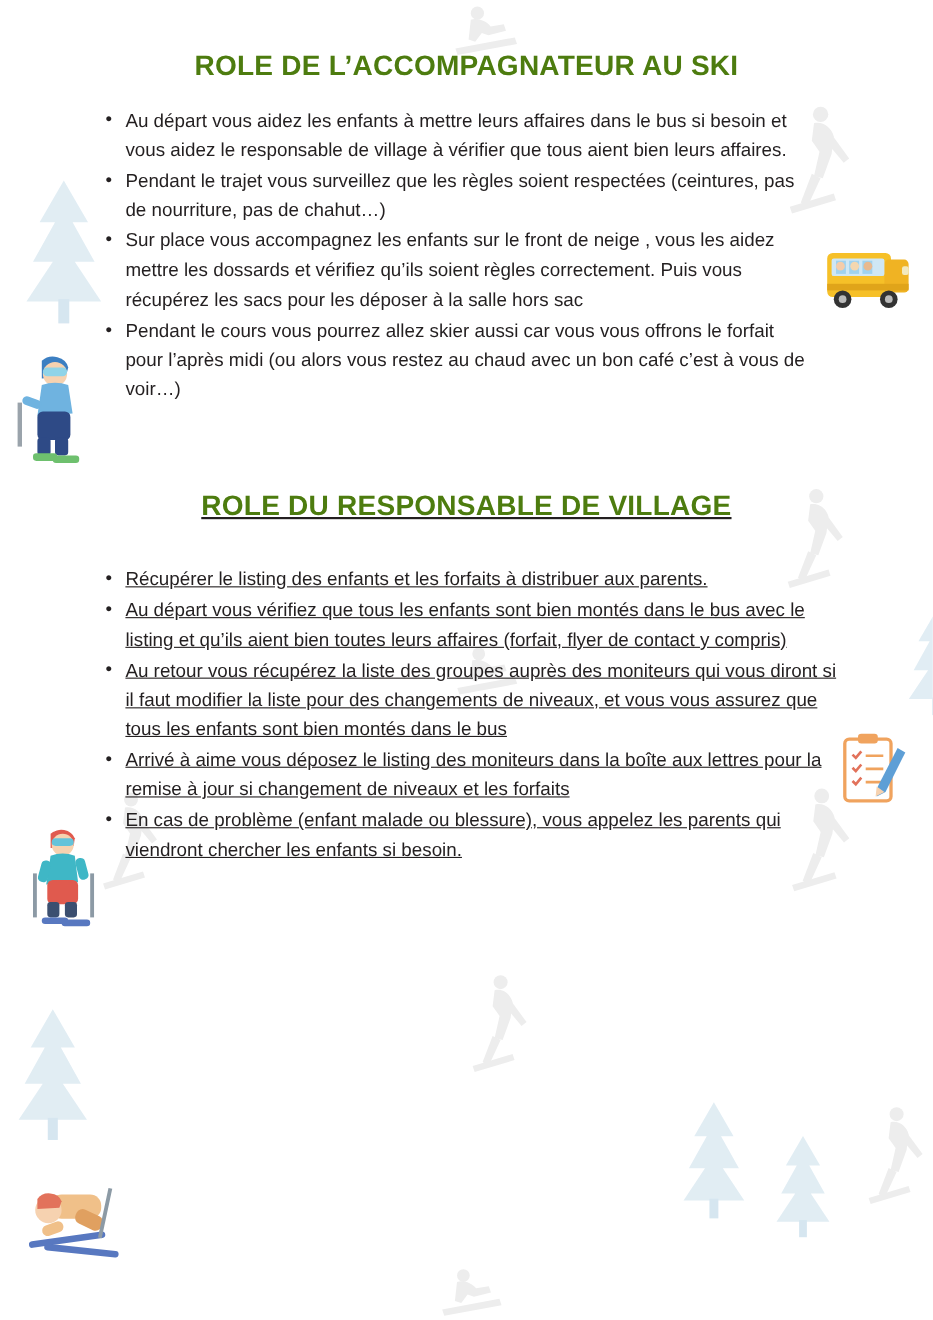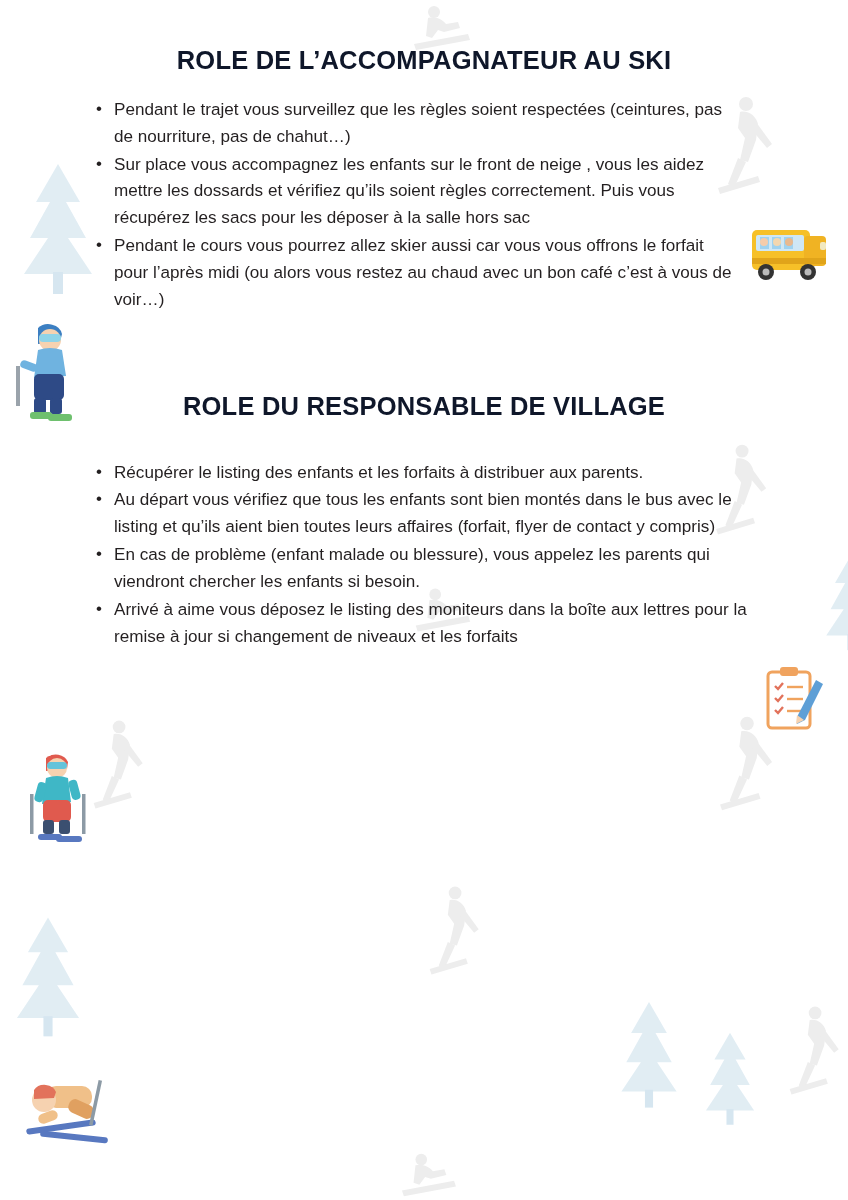--- a/index.html
+++ b/index.html
@@ -40,21 +40,21 @@
 
   .section {
     position: relative;
   }
 
   .section-title {
     text-align: center;
     font-weight: bold;
     font-size: 25.5px;
     letter-spacing: 0.2px;
-    color: #0f172a;
+    color: #4d7c0f;
   }
 
   #section-1 .section-title { margin: 46px 0 22px 0; }
   #section-2 .section-title { margin: 0 0 16px 0; }
 
   ul.bullets {
     list-style: none;
     margin: 0;
     padding: 0;
   }
@@ -79,21 +79,21 @@
   #list-accompagnateur {
     width: 650px;
     margin-left: 92px;
   }
   #list-responsable {
     width: 672px;
     margin-left: 92px;
     margin-top: 39px;
   }
 
-  #section-2 { margin-top: 78px; }
+  #section-2 { margin-top: 78px; text-decoration: underline; }
 
   
   .illus { position: absolute; z-index: 3; }
 
   
   .watermark { position: absolute; z-index: 1; opacity: 1; }
 </style>
 </head>
 <body>
 
@@ -304,29 +304,31 @@
     <rect x="24" y="62" width="68" height="6" rx="3" fill="#5878c0" transform="rotate(6 58 65)"></rect>
     <rect x="78" y="8" width="3.5" height="46" fill="#8c9aa5" transform="rotate(12 80 30)"></rect>
   </g>
 </svg>
 
 <div class="page">
 
   <section class="section" id="section-1">
     <h1 class="section-title">ROLE DE L’ACCOMPAGNATEUR AU SKI</h1>
     <ul class="bullets" id="list-accompagnateur">
+      <li>Au départ vous aidez les enfants à mettre leurs affaires dans le bus si besoin et vous aidez le responsable de village à vérifier que tous aient bien leurs affaires.</li>
       <li>Pendant le trajet vous surveillez que les règles soient respectées (ceintures, pas de nourriture, pas de chahut…)</li>
       <li>Sur place vous accompagnez les enfants sur le front de neige , vous les aidez mettre les dossards et vérifiez qu’ils soient règles correctement. Puis vous récupérez les sacs pour les déposer à la salle hors sac</li>
       <li>Pendant le cours vous pourrez allez skier aussi car vous vous offrons le forfait pour l’après midi (ou alors vous restez au chaud avec un bon café c’est à vous de voir…)</li>
     </ul>
   </section>
 
   <section class="section" id="section-2">
     <h1 class="section-title">ROLE DU RESPONSABLE DE VILLAGE</h1>
     <ul class="bullets" id="list-responsable">
       <li> Récupérer le listing des enfants et les forfaits à distribuer aux parents.</li>
       <li>Au départ vous vérifiez que tous les enfants sont bien montés dans le bus avec le listing et qu’ils aient bien toutes leurs affaires (forfait, flyer de contact y compris)</li>
+      <li>Au retour vous récupérez la liste des groupes auprès des moniteurs qui vous diront si il faut modifier la liste pour des changements de niveaux, et vous vous assurez que tous les enfants sont bien montés dans le bus</li>
+      <li>Arrivé à aime vous déposez le listing des moniteurs dans la boîte aux lettres pour la remise à jour si changement de niveaux et les forfaits</li>
       <li>En cas de problème (enfant malade ou blessure), vous appelez les parents qui viendront chercher les enfants si besoin.</li>
-      <li>Arrivé à aime vous déposez le listing des moniteurs dans la boîte aux lettres pour la remise à jour si changement de niveaux et les forfaits</li>
     </ul>
   </section>
 
 </div>
 
 </body></html>

